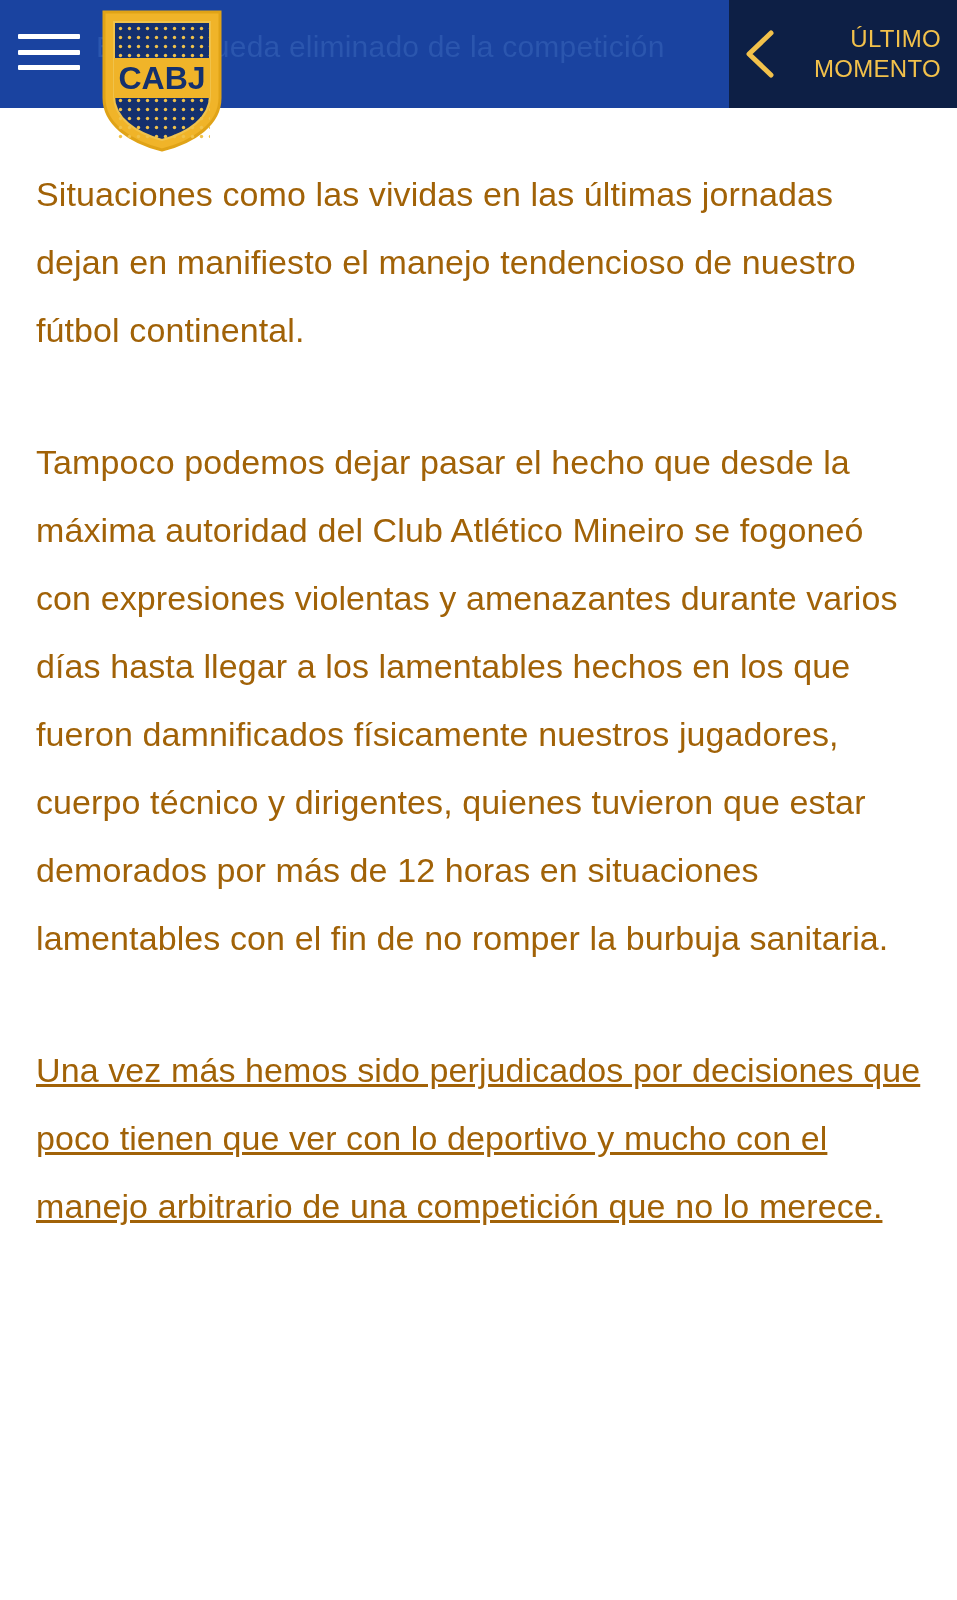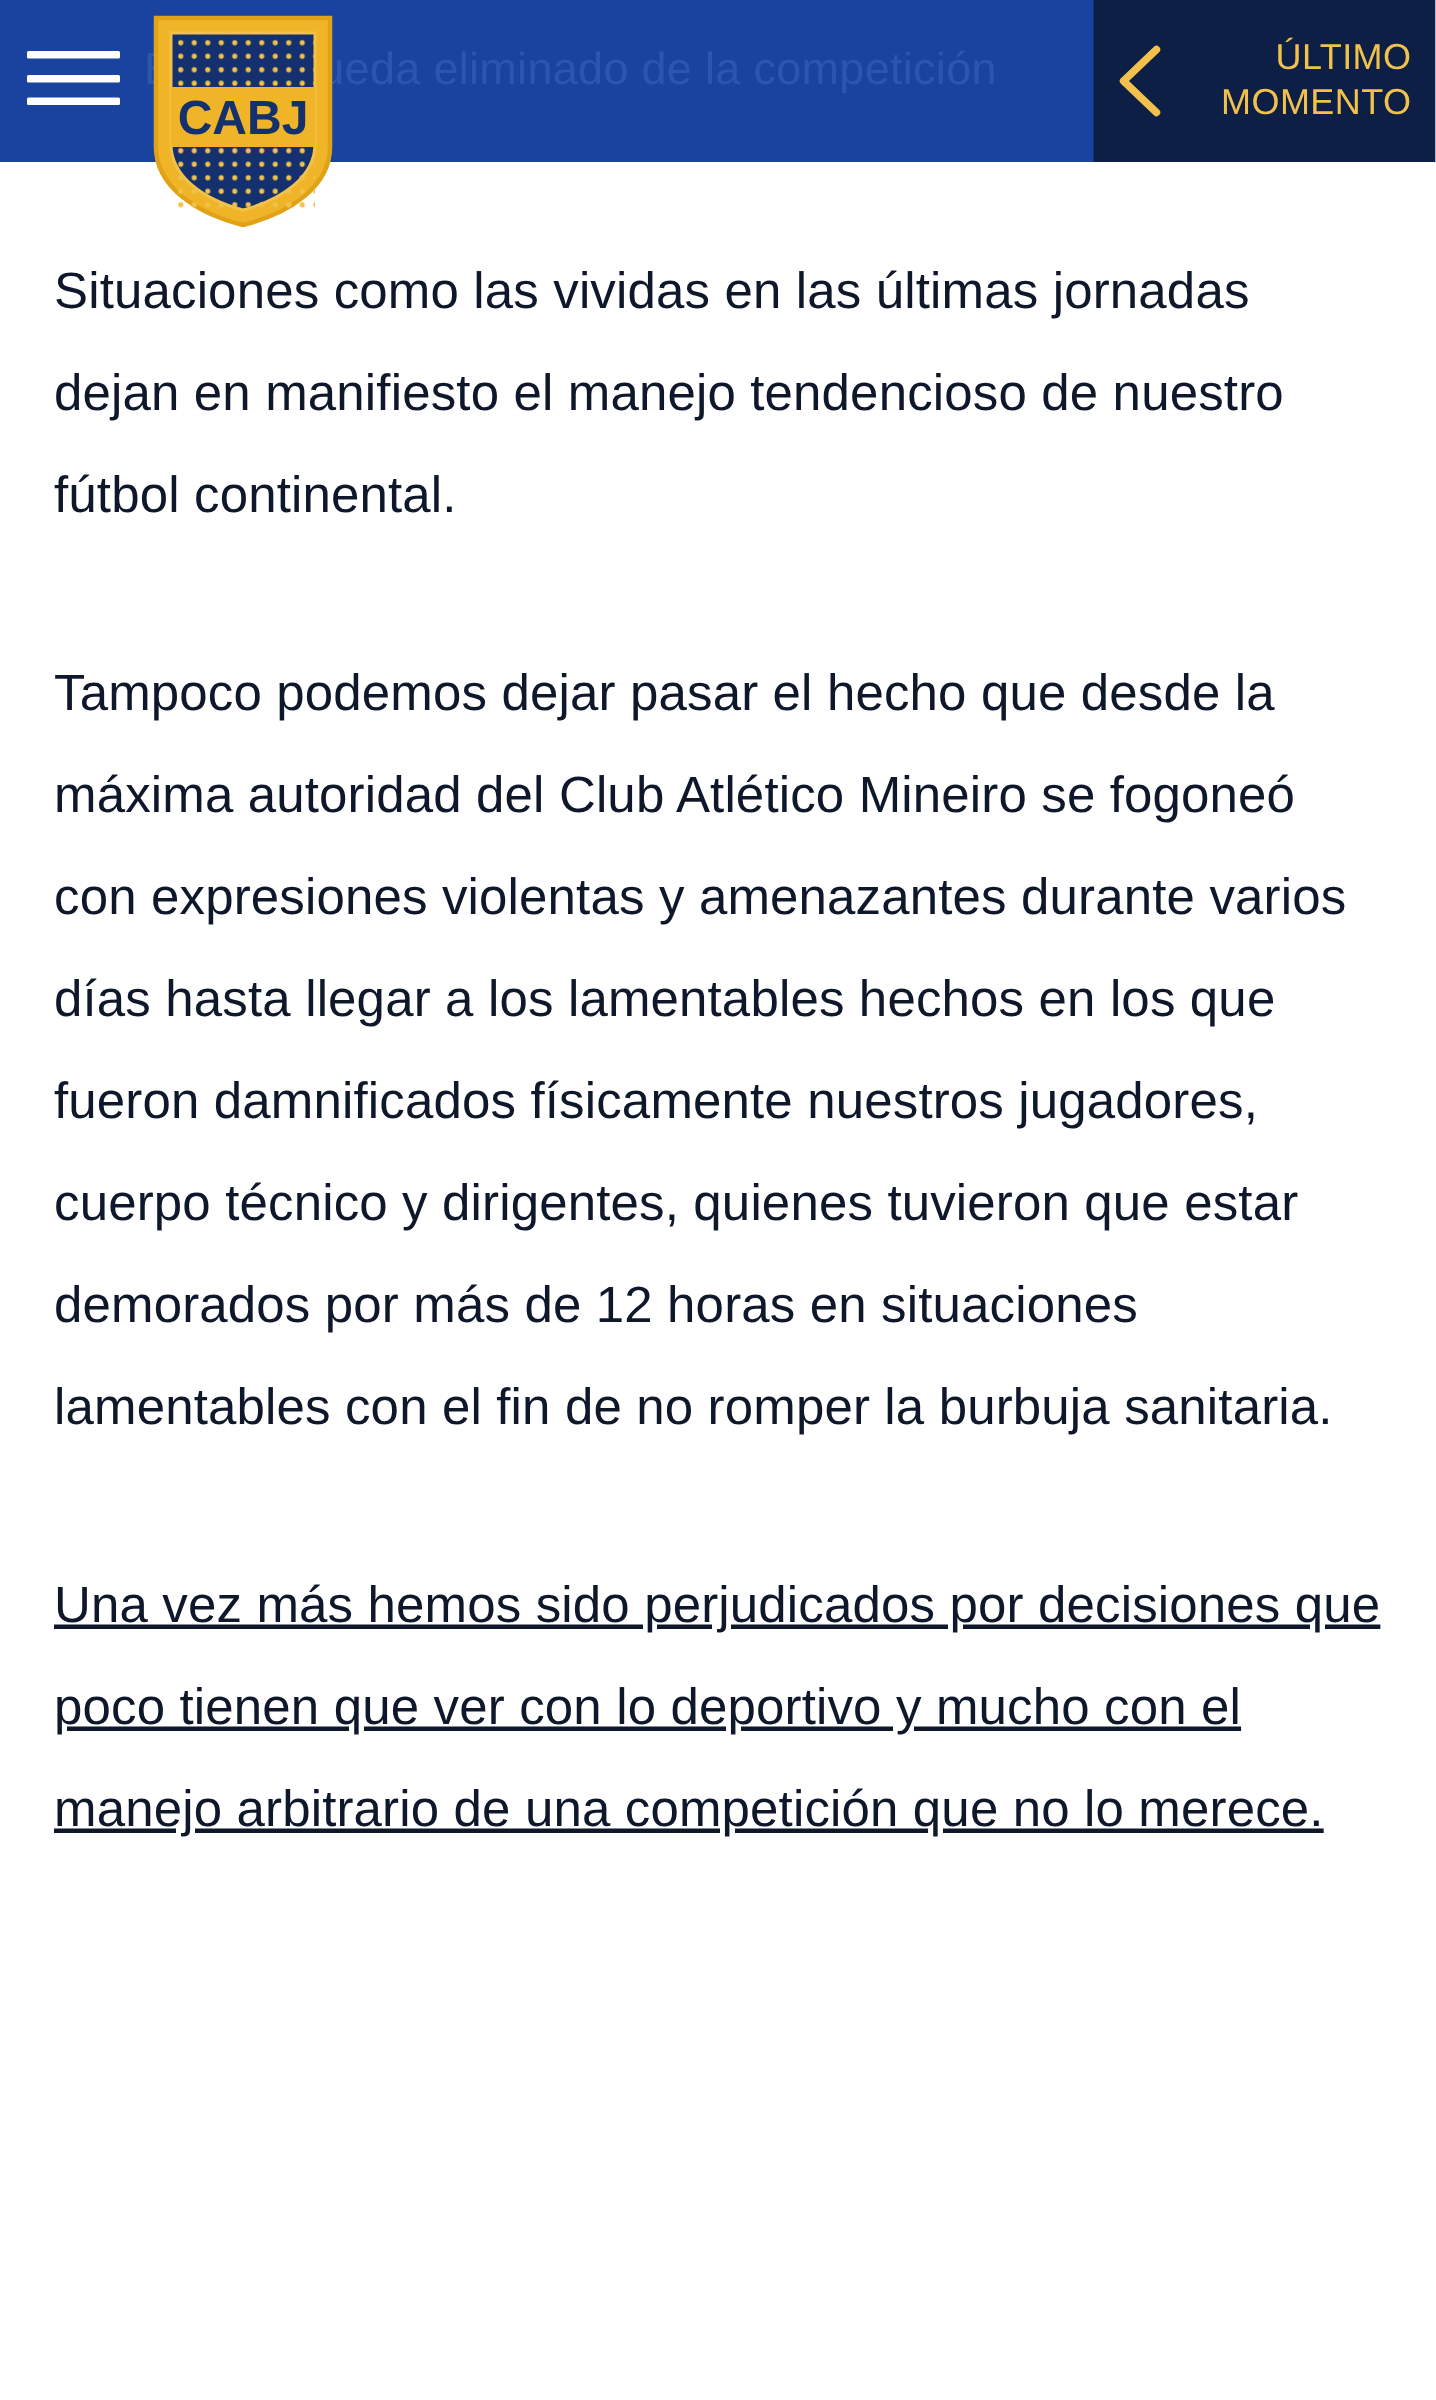--- a/index.html
+++ b/index.html
@@ -101,21 +101,21 @@
   .article {
     position: absolute;
     top: 108px;
     left: 0;
     width: 957px;
     padding: 52px 36px 0 36px;
   }
   .para {
     font-size: 34px;
     line-height: 68px;
-    color: #0f172a;
+    color: #a16207;
     margin-bottom: 64px;
     letter-spacing: 0.1px;
   }
   .para:last-child { margin-bottom: 0; text-decoration: underline; }
 </style>
 </head>
 <body>
 
 <div class="page">
 

